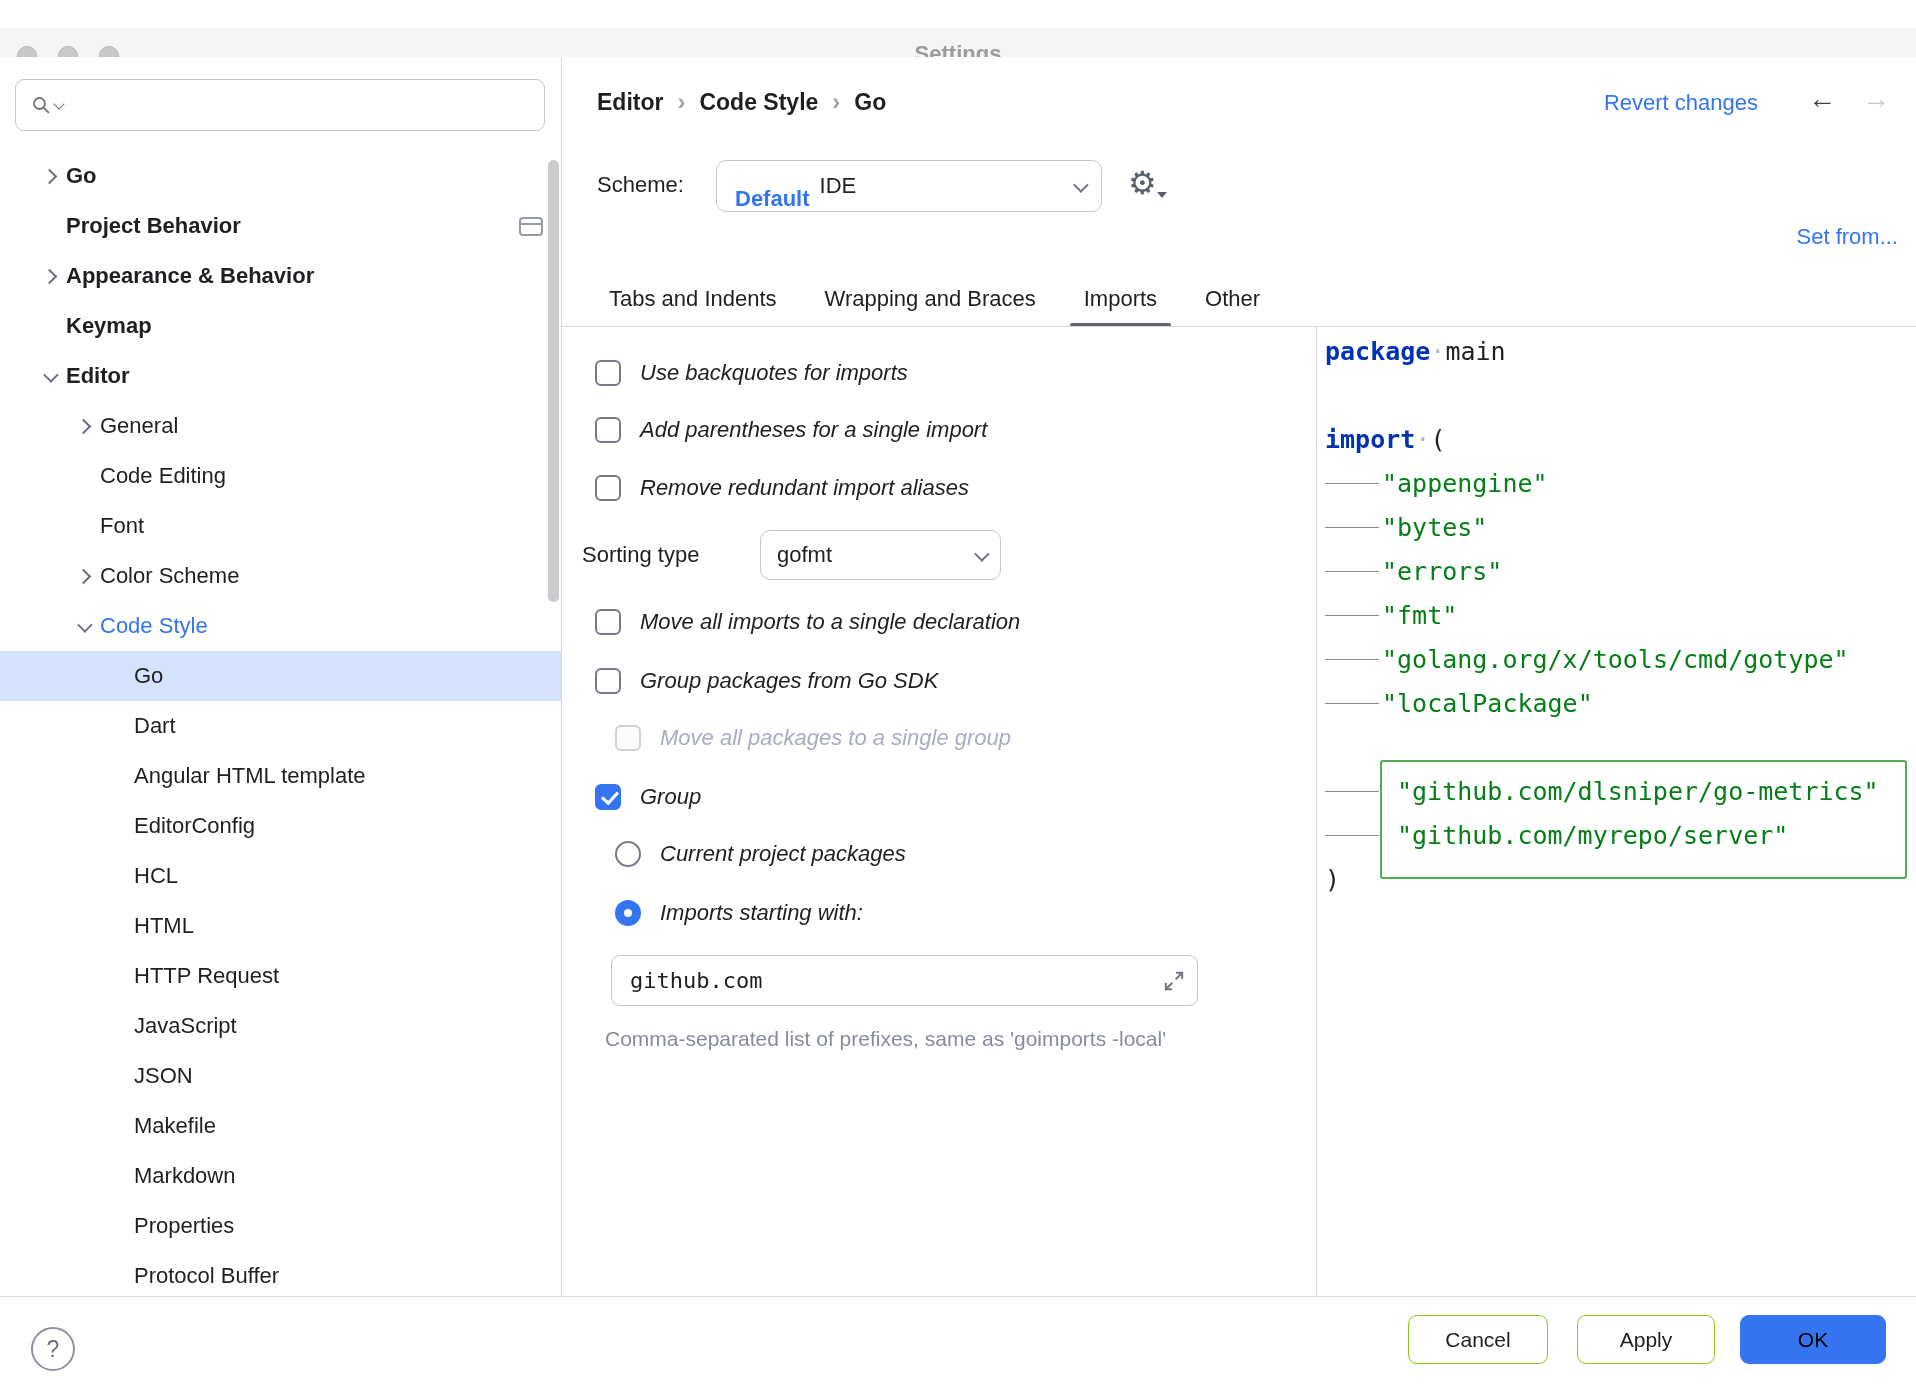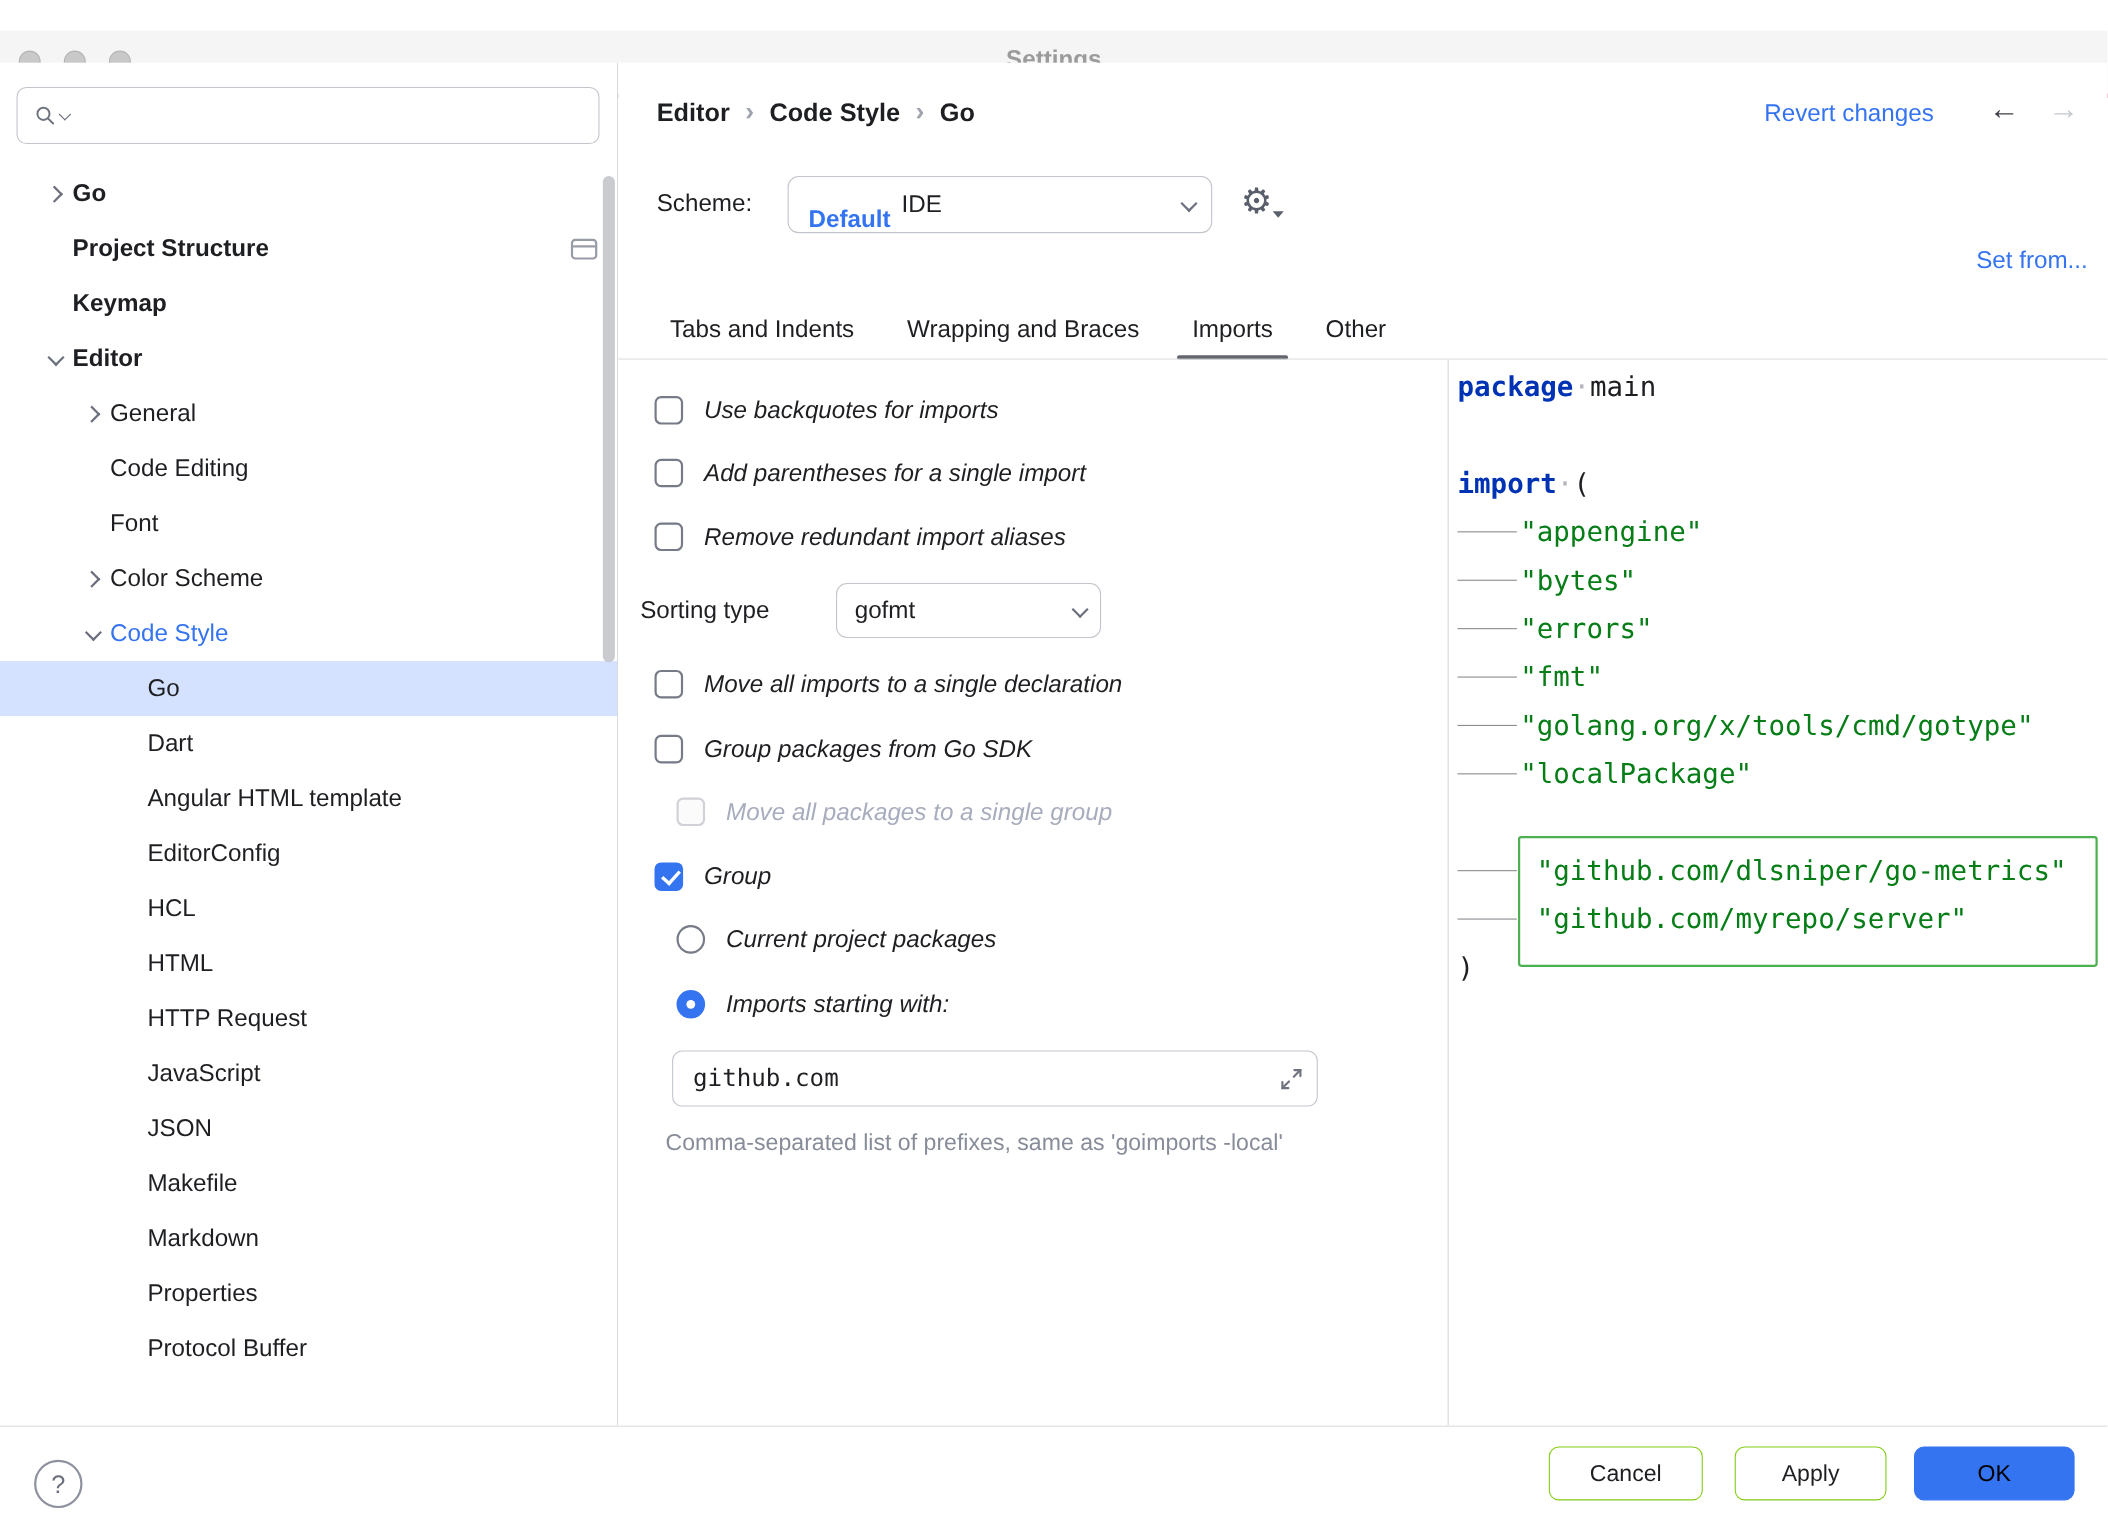--- a/index.html
+++ b/index.html
@@ -114,22 +114,28 @@
   </div>
   <div class="tree">
       <div class="tree-row lvl0">
         <span class="chev-box">
           <span class="chev right"></span>
         </span>
         <span class="tree-label bold">Go</span>
       </div>
       <div class="tree-row lvl0">
         <span class="chev-box"></span>
-        <span class="tree-label bold">Project Structure</span>
+        <span class="tree-label bold">Project Behavior</span>
         <span class="window-icon"></span>
+      </div>
+      <div class="tree-row lvl0">
+        <span class="chev-box">
+          <span class="chev right"></span>
+        </span>
+        <span class="tree-label bold">Appearance &amp; Behavior</span>
       </div>
       <div class="tree-row lvl0">
         <span class="chev-box"></span>
         <span class="tree-label bold">Keymap</span>
       </div>
       <div class="tree-row lvl0">
         <span class="chev-box">
           <span class="chev down"></span>
         </span>
         <span class="tree-label bold">Editor</span>

